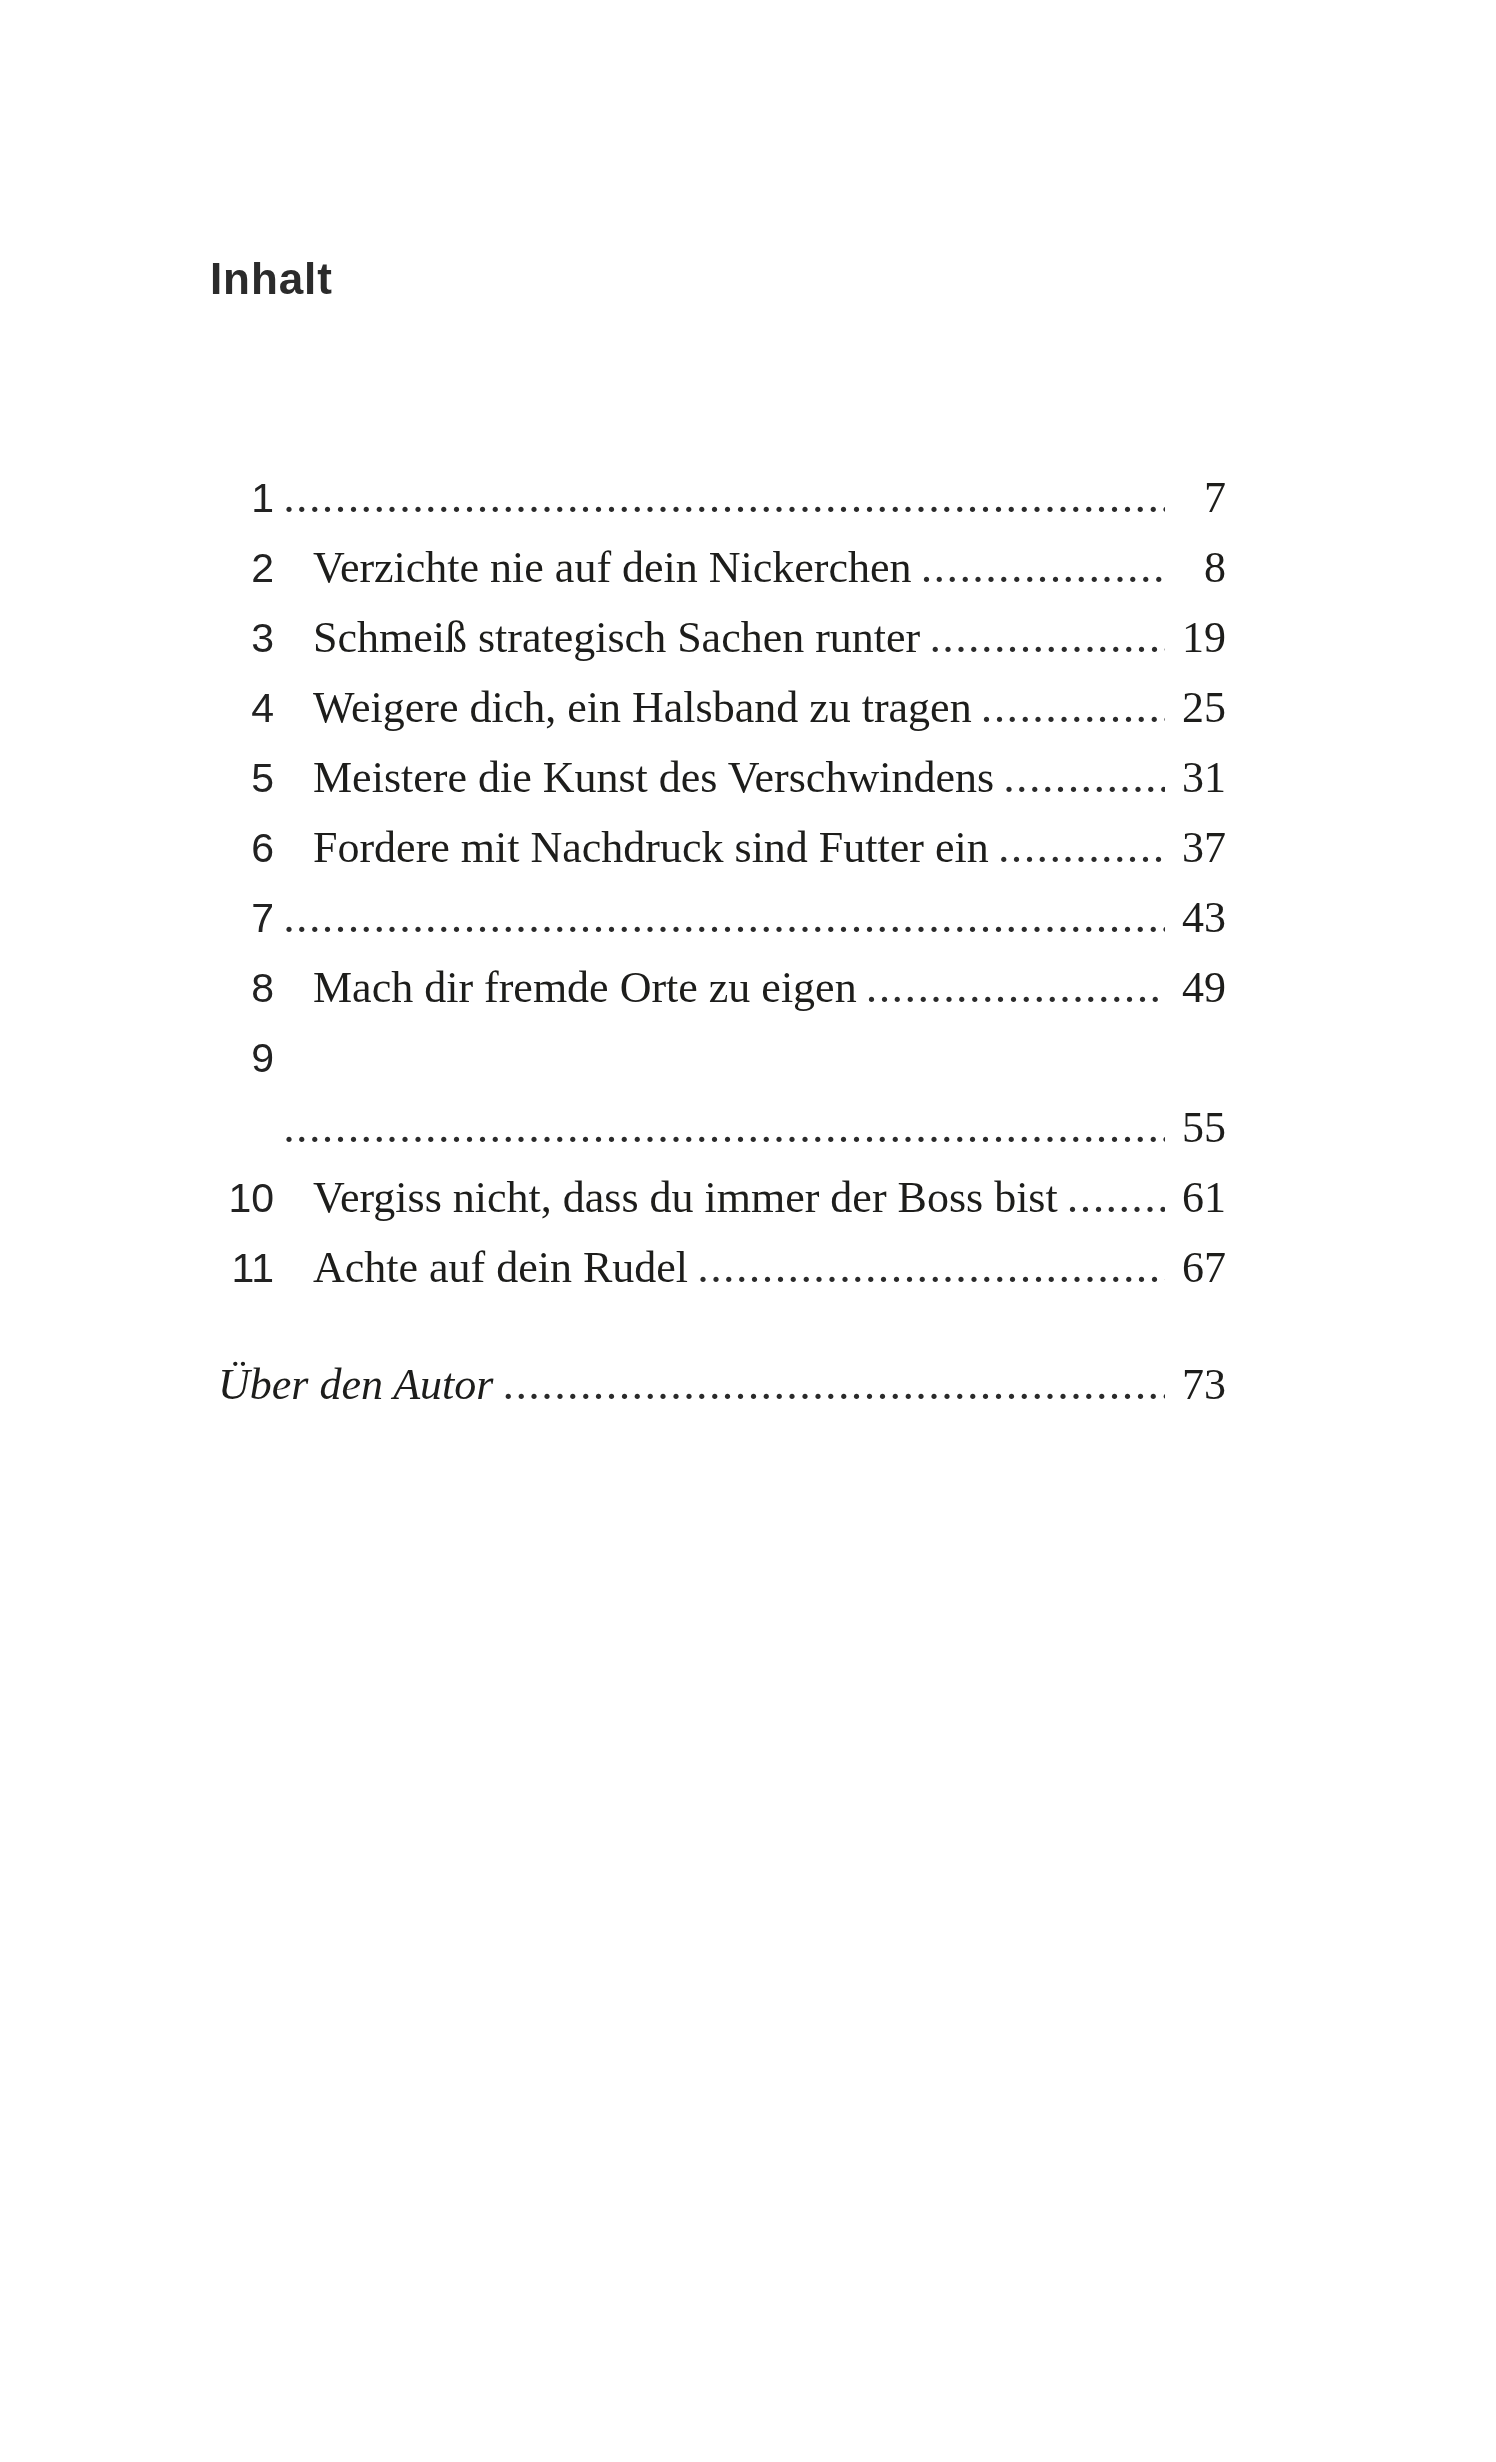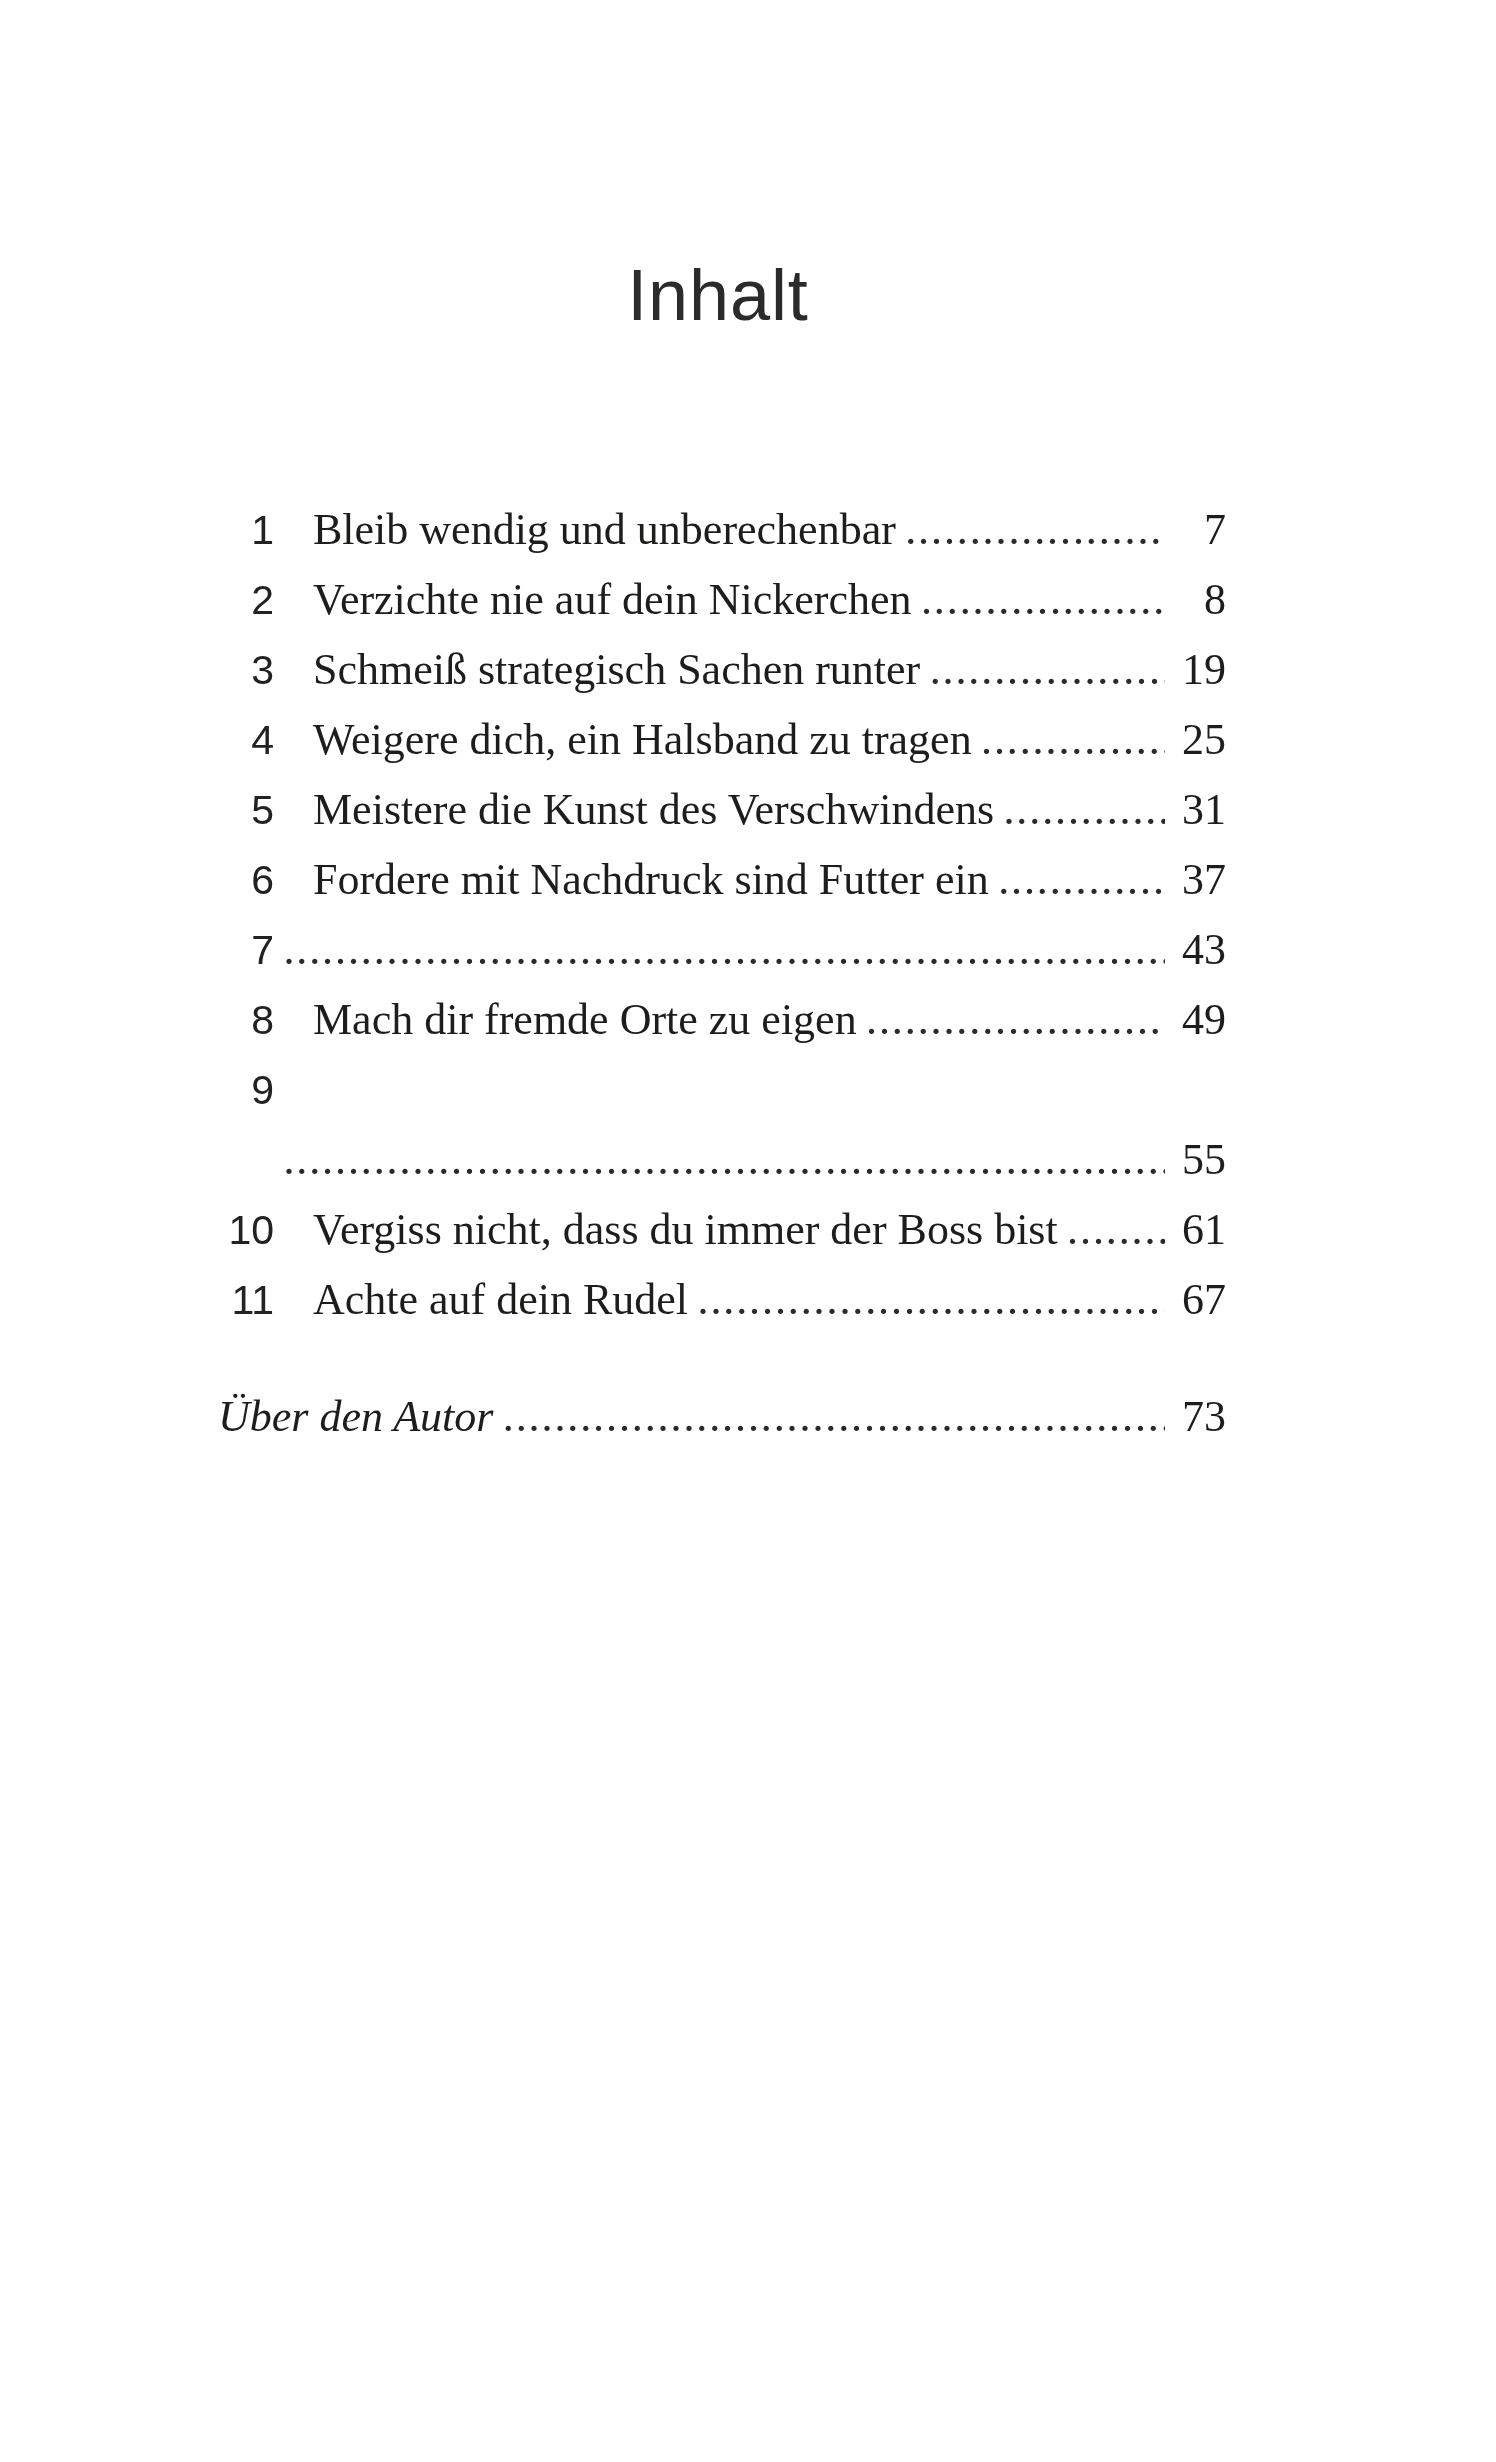--- a/index.html
+++ b/index.html
@@ -13,25 +13,24 @@
     color: #1d1d1b;
     font-family: "Liberation Serif", serif;
     overflow: hidden;
   }
   .content {
     width: 1016px;
     margin-left: 210px;
   }
   .page-title {
     font-family: "Liberation Sans", sans-serif;
-    font-weight: 400;
-    font-size: 72px;
+    font-weight: 700;
+    font-size: 44px;
     letter-spacing: 0.9px;
     color: #2b2b2b;
-    text-align: center;
     margin: 0;
     padding-top: 254px;
   }
   .toc {
     margin-top: 159px;
   }
   .row {
     display: flex;
     align-items: baseline;
   }
@@ -81,21 +80,20 @@
 <body>
 
 <div class="content">
 
   <h1 class="page-title">Inhalt</h1>
 
   <div class="toc">
 
     <div class="row">
       <span class="num">1</span>
-      <span class="text">Bleib wendig und unberechenbar</span>
       <span class="leader">............................................................................................................................................</span>
       <span class="pg">7</span>
     </div>
 
     <div class="row">
       <span class="num">2</span>
       <span class="text">Verzichte nie auf dein Nickerchen</span>
       <span class="leader">............................................................................................................................................</span>
       <span class="pg">8</span>
     </div>

